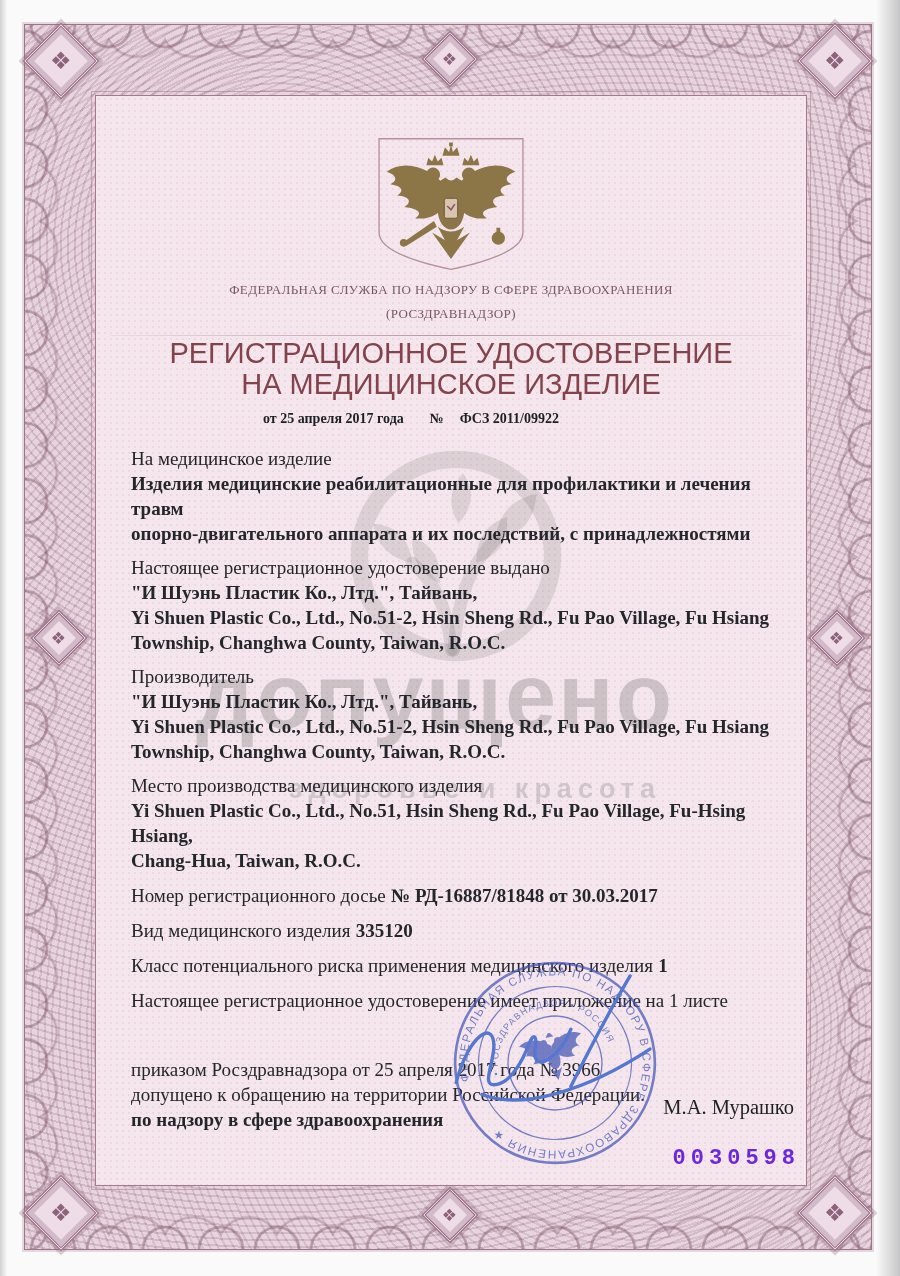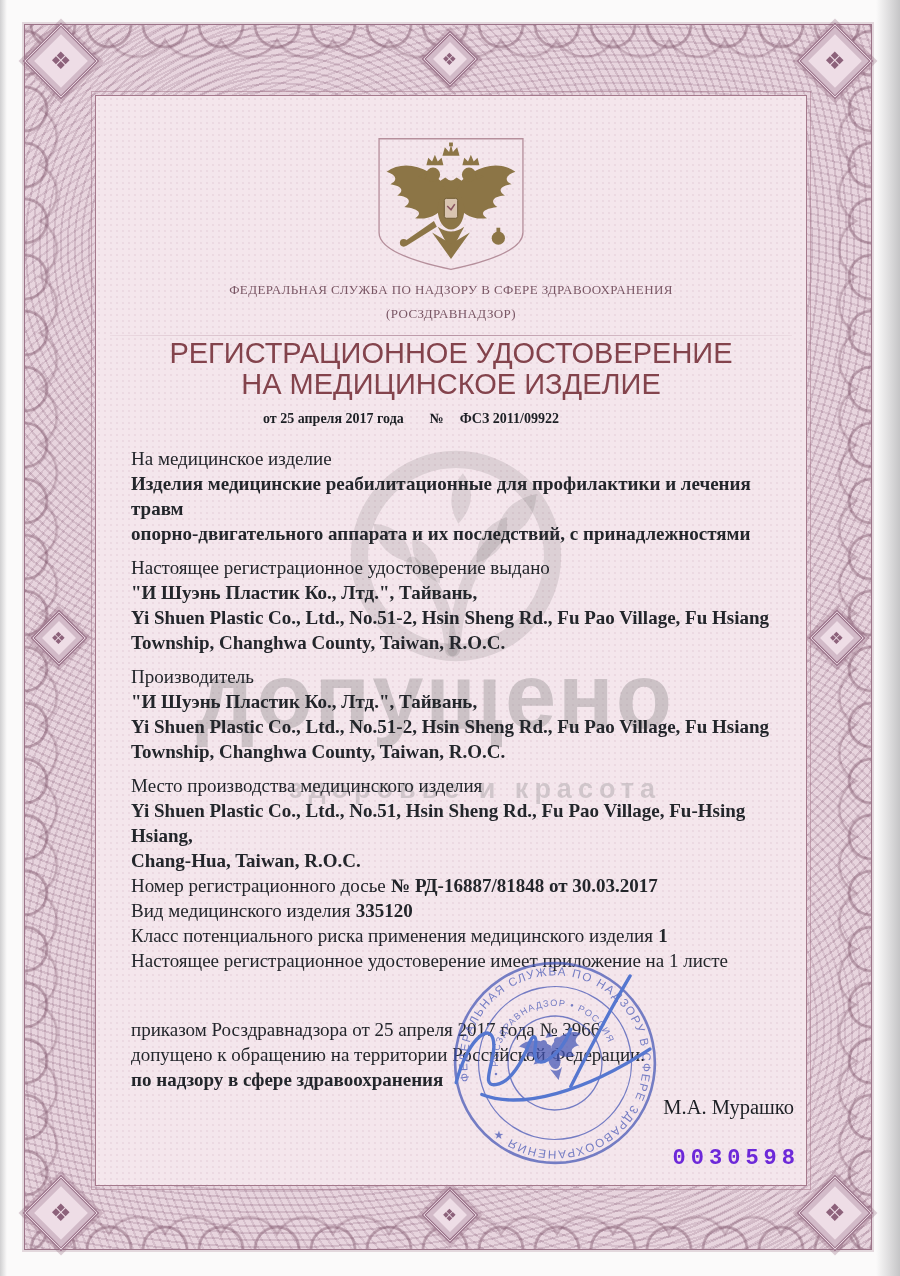--- a/index.html
+++ b/index.html
@@ -65,21 +65,21 @@
   .agency{ text-align:center;font-size:13px;line-height:24px;letter-spacing:.4px;color:#7a5765;}
   .rule{height:1px;margin:9px 14px 2px;background:linear-gradient(to right,rgba(165,121,140,.1),rgba(165,121,140,.75),rgba(165,121,140,.1));}
   .title{text-align:center;font-family:"Liberation Sans",sans-serif;font-weight:400;
      font-size:29px;line-height:31px;color:#83434c;letter-spacing:0;}
   .daterow{display:flex;justify-content:center;gap:26px;margin-top:5px;transform:translateX(-40px);
      font-weight:700;font-size:14px;line-height:27px;color:#1c1f24;}
   .daterow .num{display:flex;gap:16px;}
   .bodytext{padding:0 28px 0 35px;font-size:19px;line-height:25px;}
   .block{margin-top:9px;}
   .block.first{margin-top:14px;}
-  .single{}
+  .single{margin-top:10px;}
   .b{font-weight:700;}
   .pre{white-space:pre-line;}
   .val{margin-left:.28em;}
   .footerblock{margin-top:44px;}
   
   .stamp{position:absolute;left:448px;top:956px;width:214px;height:214px;z-index:5;
      opacity:.72;transform:rotate(-12deg);color:#4455b5;}
   .signature{position:absolute;left:436px;top:968px;width:238px;height:188px;z-index:6;color:#5577d0;}
   .signername{position:absolute;top:1096px;right:106px;z-index:4;font-weight:400;font-size:20.5px;color:#1c1f24;}
   .serial{position:absolute;top:1146px;right:100px;z-index:5;font-family:"Liberation Mono",monospace;

